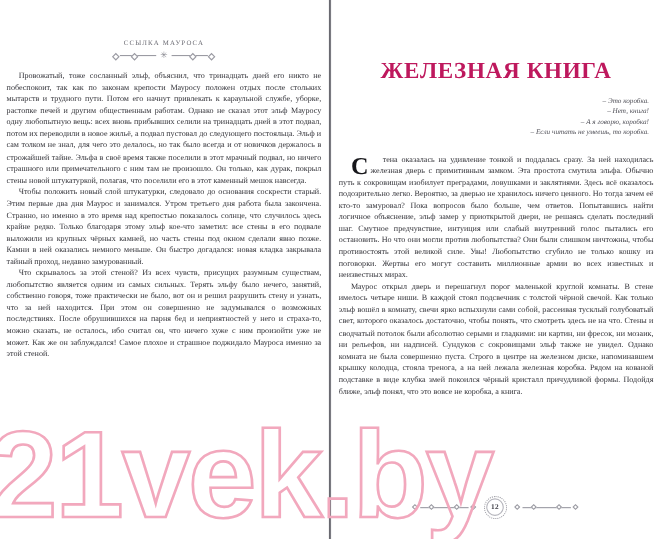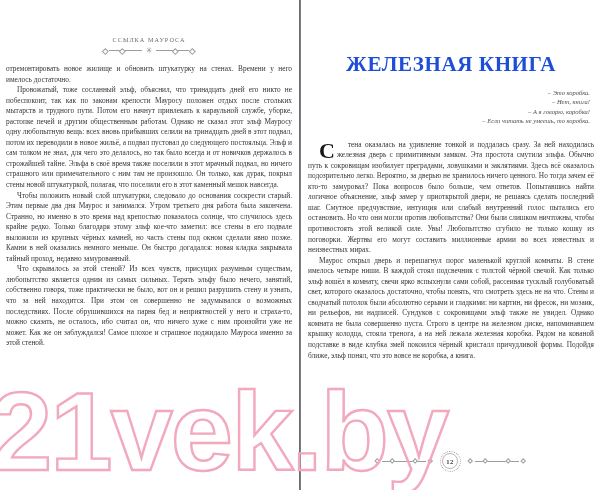--- a/index.html
+++ b/index.html
@@ -111,21 +111,21 @@
   }
 
   
   .chapter-title {
     margin: 52px 0 0 0;
     text-align: center;
     font-size: 21px;
     line-height: 24px;
     letter-spacing: .6px;
     font-weight: 700;
-    color: #1d4ed8;
+    color: #be185d;
     font-family: "Liberation Serif", "DejaVu Serif", serif;
   }
   .epigraph {
     margin: 12px 4px 14px 0;
     text-align: right;
     font-style: italic;
     font-size: 6.5px;
     line-height: 9.4px;
     color: #4e4e56;
   }
@@ -247,21 +247,20 @@
       <span class="bar l"></span>
       <span class="bar r"></span>
       <span class="dot d1"></span>
       <span class="dot d2"></span>
       <span class="dot d3"></span>
       <span class="dot d4"></span>
       <span class="mid">✳</span>
     </div>
 
     <div class="body-text">
-      <p class="cont">отремонтировать новое жилище и обновить штукатурку на стенах. Времени у него имелось достаточно.</p>
       <p>Провожатый, тоже сосланный эльф, объяснил, что тринадцать дней его никто не побеспокоит, так как по законам крепости Мауросу положен отдых после стольких мытарств и трудного пути. Потом его начнут привлекать к караульной службе, уборке, растопке печей и другим общественным работам. Однако не сказал этот эльф Мауросу одну любопытную вещь: всех вновь прибывших селили на тринадцать дней в этот подвал, потом их переводили в новое жильё, а подвал пустовал до следующего постояльца. Эльф и сам толком не знал, для чего это делалось, но так было всегда и от новичков держалось в строжайшей тайне. Эльфа в своё время также поселили в этот мрачный подвал, но ничего страшного или примечательного с ним там не произошло. Он только, как дурак, покрыл стены новой штукатуркой, полагая, что поселили его в этот каменный мешок навсегда.</p>
       <p>Чтобы положить новый слой штукатурки, следовало до основания соскрести старый. Этим первые два дня Маурос и занимался. Утром третьего дня работа была закончена. Странно, но именно в это время над крепостью показалось солнце, что случилось здесь крайне редко. Только благодаря этому эльф кое-что заметил: все стены в его подвале выложили из крупных чёрных камней, но часть стены под окном сделали явно позже. Камни в ней оказались немного меньше. Он быстро догадался: новая кладка закрывала тайный проход, недавно замурованный.</p>
       <p>Что скрывалось за этой стеной? Из всех чувств, присущих разумным существам, любопытство является одним из самых сильных. Терять эльфу было нечего, занятий, собственно говоря, тоже практически не было, вот он и решил разрушить стену и узнать, что за ней находится. При этом он совершенно не задумывался о возможных последствиях. После обрушившихся на парня бед и неприятностей у него и страха-то, можно сказать, не осталось, ибо считал он, что ничего хуже с ним произойти уже не может. Как же он заблуждался! Самое плохое и страшное поджидало Мауроса именно за этой стеной.</p>
     </div>
   </div>
 
   <div class="page" id="page-right">
 
     <h1 class="chapter-title">ЖЕЛЕЗНАЯ КНИГА</h1>
 

